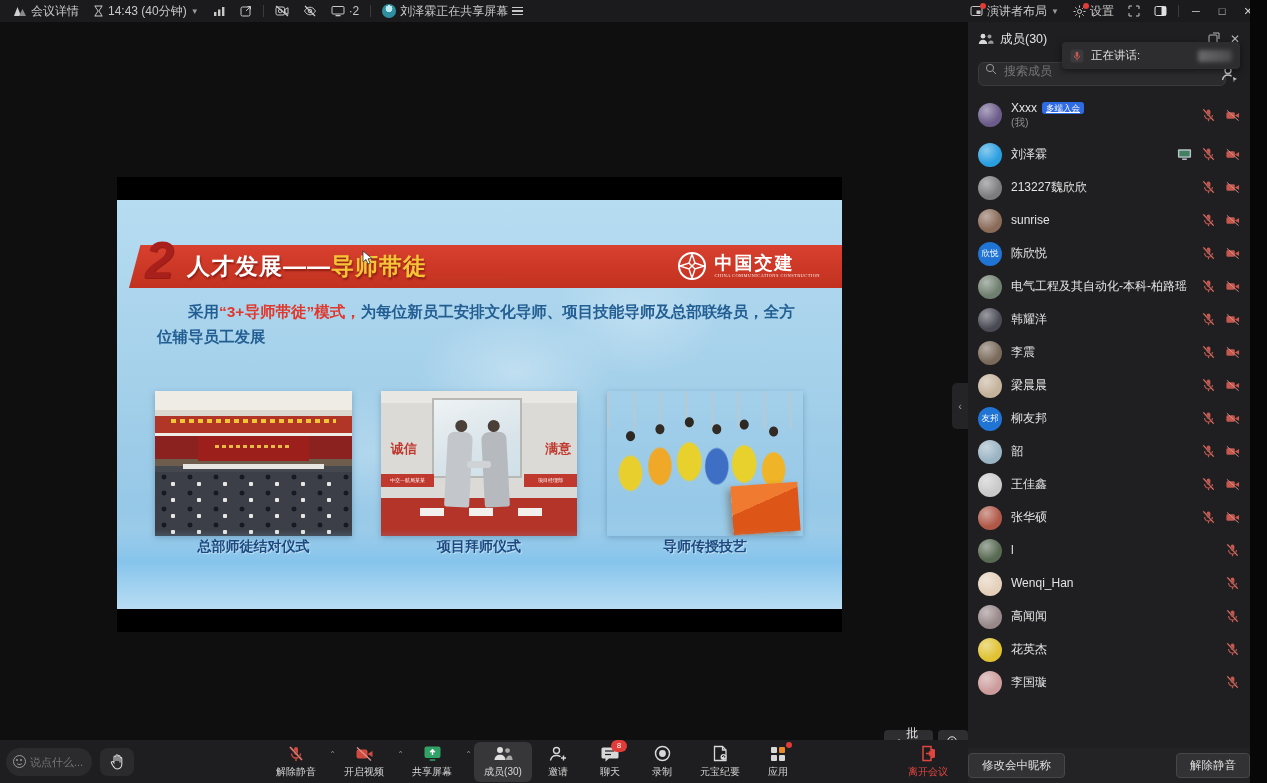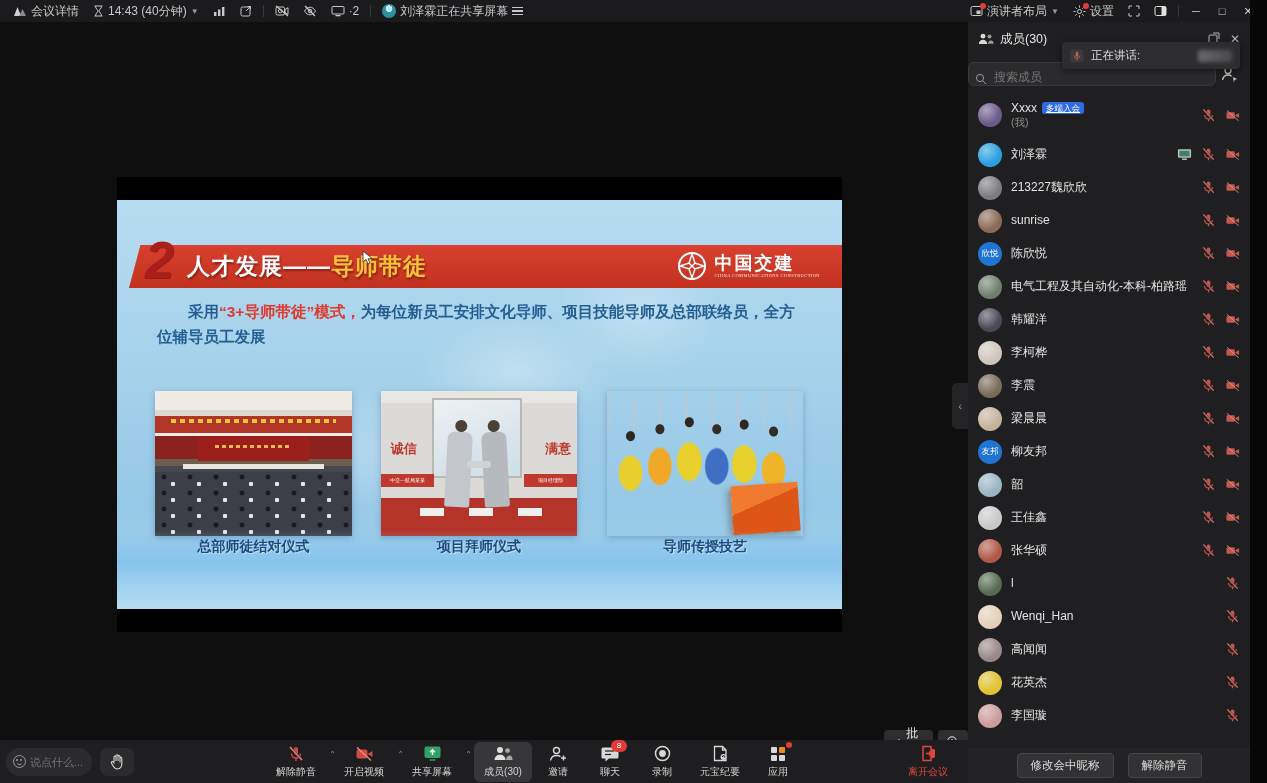--- a/index.html
+++ b/index.html
@@ -28,33 +28,33 @@
   .tbtn.active{background:#37373a;}
   .tbtn .chevup{position:absolute;right:-6px;top:8px;color:#8a8a8a;font-size:8px;}
   .badge8{position:absolute;top:-5px;right:-7px;background:#e23c39;color:#fff;font-size:8px;border-radius:7px;min-width:12px;height:12px;line-height:12px;text-align:center;padding:0 2px;}
   .minidot{position:absolute;top:-3px;right:-4px;width:6px;height:6px;border-radius:50%;background:#e23c39;}
   .leave{margin-left:auto;margin-right:10px;color:#e0453f;}
   
   .sidebar{left:968px;top:22px;width:282px;height:761px;background:#1f1f21;color:#e3e3e3;}
   .sb-strip{left:1250px;top:0;width:17px;height:783px;background:#070707;}
   .sb-header{left:0;top:0;width:282px;height:34px;display:flex;align-items:center;padding:0 10px;box-sizing:border-box;font-size:12.5px;gap:6px;}
   .sb-hicons{margin-left:auto;display:flex;gap:10px;color:#b5b5b5;font-size:12px;}
-  .searchbox{left:0;top:40px;width:248px;height:24px;background:#2b2b2d;border:1px solid #3a3a3c;border-radius:6px;display:flex;align-items:flex-end;padding:0 6px;gap:5px;box-sizing:border-box;}
+  .searchbox{left:10px;top:40px;width:248px;height:24px;background:#2b2b2d;border:1px solid #3a3a3c;border-radius:6px;display:flex;align-items:flex-start;padding:0 6px;gap:5px;box-sizing:border-box;}
   .searchbox input{flex:1;background:transparent;border:none;outline:none;color:#bbb;font-size:12px;min-width:0;}
   .addmember{left:252px;top:42px;width:20px;height:20px;color:#c8c8c8;}
   .mlist{left:0;top:70px;width:282px;height:656px;overflow:hidden;}
   .mrow{display:flex;align-items:center;height:33px;padding:0 10px;gap:9px;box-sizing:border-box;}
   .mrow.tall{height:46px;}
   .avatar{width:24px;height:24px;border-radius:50%;flex:none;display:flex;align-items:center;justify-content:center;font-size:8.5px;color:#fff;overflow:hidden;}
   .mname{font-size:12px;color:#e3e3e3;flex:1;min-width:0;white-space:nowrap;overflow:hidden;text-overflow:ellipsis;line-height:1.25;}
   .msub{font-size:10.5px;color:#8f8f8f;}
   .mbadge{display:inline-block;background:#2f6be4;color:#fff;font-size:8.5px;border-radius:3px;padding:0.5px 4px;margin-left:5px;vertical-align:1px;text-decoration:underline;}
   .micons{display:flex;gap:9px;align-items:center;flex:none;}
   .ric{width:15px;height:15px;}
-  .sb-footer{left:0;top:726px;width:282px;height:35px;background:#232325;display:flex;align-items:center;justify-content:center;gap:14px;}
+  .sb-footer{left:0;top:726px;width:282px;height:35px;background:#232325;display:flex;align-items:center;justify-content:space-between;gap:14px;}
   .sb-footer button{background:#323234;border:1px solid #47474a;color:#dedede;font-size:11.5px;border-radius:4px;padding:4px 13px;font-family:inherit;}
   .speaking{left:94px;top:20px;width:178px;height:27px;background:#2d2d30;border-radius:4px;display:flex;align-items:center;gap:7px;padding:0 8px;box-sizing:border-box;box-shadow:0 2px 6px rgba(0,0,0,.5);z-index:5;}
   .speaking .txt{font-size:11.5px;color:#ddd;}
   .blur-name{width:34px;height:12px;border-radius:3px;background:linear-gradient(90deg,#6a6a6d,#4a4a4d);filter:blur(2px);margin-left:auto;}
   .collapse-handle{left:-16px;top:361px;width:16px;height:46px;background:#242426;border-radius:5px 0 0 5px;display:flex;align-items:center;justify-content:center;color:#9a9a9a;font-size:11px;}
   
   .mainarea{left:0;top:22px;width:968px;height:718px;background:#0f0f10;}
   .slide{left:117px;top:155px;width:725px;height:455px;background:#000;}
   .slide-blue{left:0;top:23px;width:725px;height:409px;overflow:hidden;
     background:
@@ -471,37 +471,20 @@
               <line x1="2.5" y1="1.5" x2="13.5" y2="13.5" stroke="#dd9089" stroke-width="0.9"></line>
             </svg>
             <svg class="ric" viewBox="0 0 16 16">
               <rect x="1.5" y="4.5" width="9" height="7" rx="1.5" fill="#c4574e"></rect>
               <path d="M10.5 8l4.5-2.7v5.4L10.5 8z" fill="#c4574e"></path>
               <line x1="2" y1="2.5" x2="14.5" y2="13.5" stroke="#dd9089" stroke-width="1"></line>
             </svg>
           </div>
         </div>
         <div class="mrow">
-          <div class="avatar" style="background: radial-gradient(circle at 35% 30%, rgba(255, 255, 255, 0.45), rgba(255, 255, 255, 0) 60%) rgb(207, 197, 189);"></div>
-          <div class="mname">李柯桦</div>
-          <div class="micons">
-            <svg class="ric" viewBox="0 0 16 16">
-              <rect x="6" y="1.5" width="4" height="7" rx="2" fill="#c4574e"></rect>
-              <path d="M3.8 7.5a4.2 4.2 0 0 0 8.4 0M8 11.5V14" stroke="#c4574e" fill="none" stroke-width="1.2"></path>
-              <line x1="2.5" y1="1.5" x2="13.5" y2="13.5" stroke="#7e352f" stroke-width="2"></line>
-              <line x1="2.5" y1="1.5" x2="13.5" y2="13.5" stroke="#dd9089" stroke-width="0.9"></line>
-            </svg>
-            <svg class="ric" viewBox="0 0 16 16">
-              <rect x="1.5" y="4.5" width="9" height="7" rx="1.5" fill="#c4574e"></rect>
-              <path d="M10.5 8l4.5-2.7v5.4L10.5 8z" fill="#c4574e"></path>
-              <line x1="2" y1="2.5" x2="14.5" y2="13.5" stroke="#dd9089" stroke-width="1"></line>
-            </svg>
-          </div>
-        </div>
-        <div class="mrow">
           <div class="avatar" style="background: radial-gradient(circle at 35% 30%, rgba(255, 255, 255, 0.45), rgba(255, 255, 255, 0) 60%) rgb(122, 106, 90);"></div>
           <div class="mname">李震</div>
           <div class="micons">
             <svg class="ric" viewBox="0 0 16 16">
               <rect x="6" y="1.5" width="4" height="7" rx="2" fill="#c4574e"></rect>
               <path d="M3.8 7.5a4.2 4.2 0 0 0 8.4 0M8 11.5V14" stroke="#c4574e" fill="none" stroke-width="1.2"></path>
               <line x1="2.5" y1="1.5" x2="13.5" y2="13.5" stroke="#7e352f" stroke-width="2"></line>
               <line x1="2.5" y1="1.5" x2="13.5" y2="13.5" stroke="#dd9089" stroke-width="0.9"></line>
             </svg>
             <svg class="ric" viewBox="0 0 16 16">

